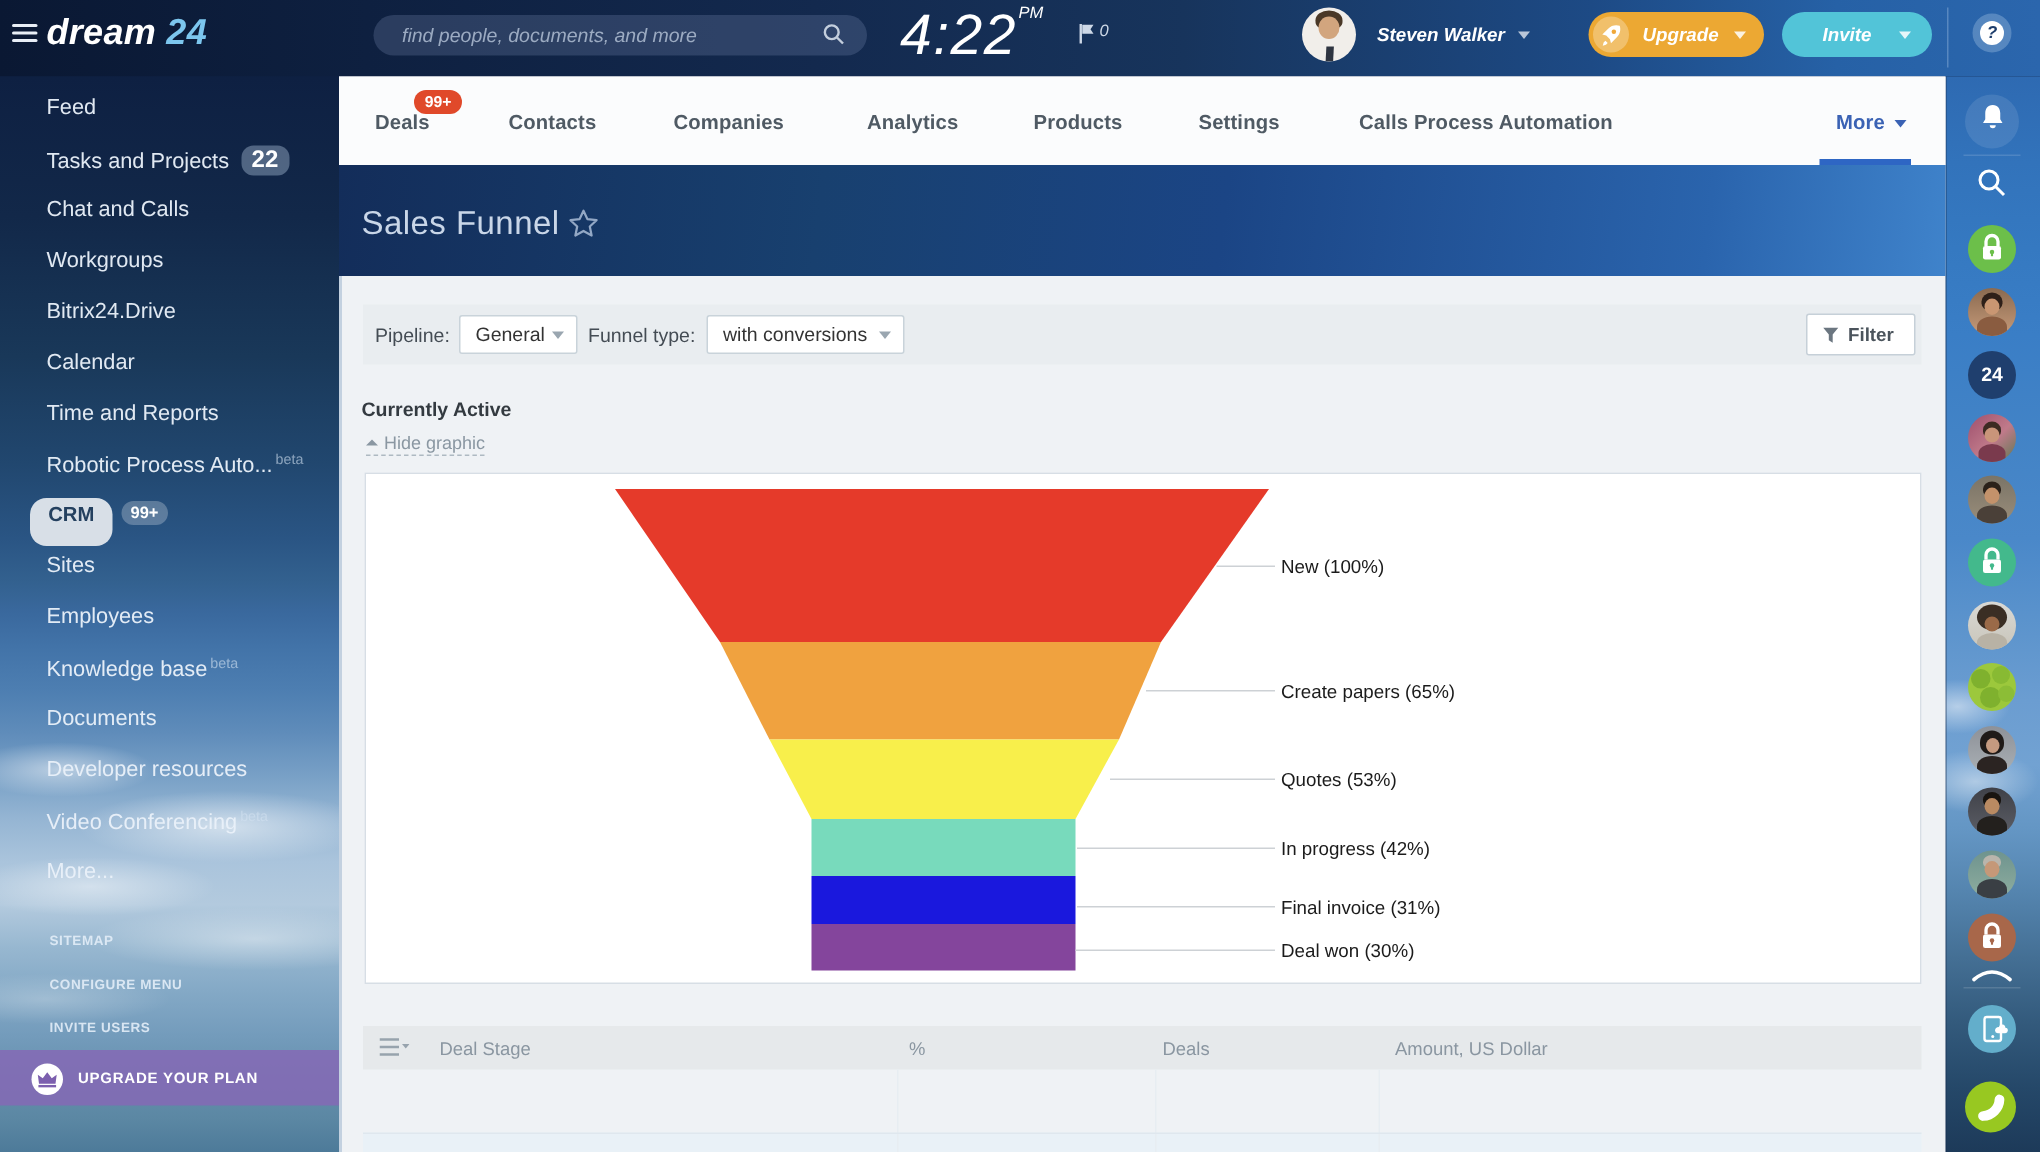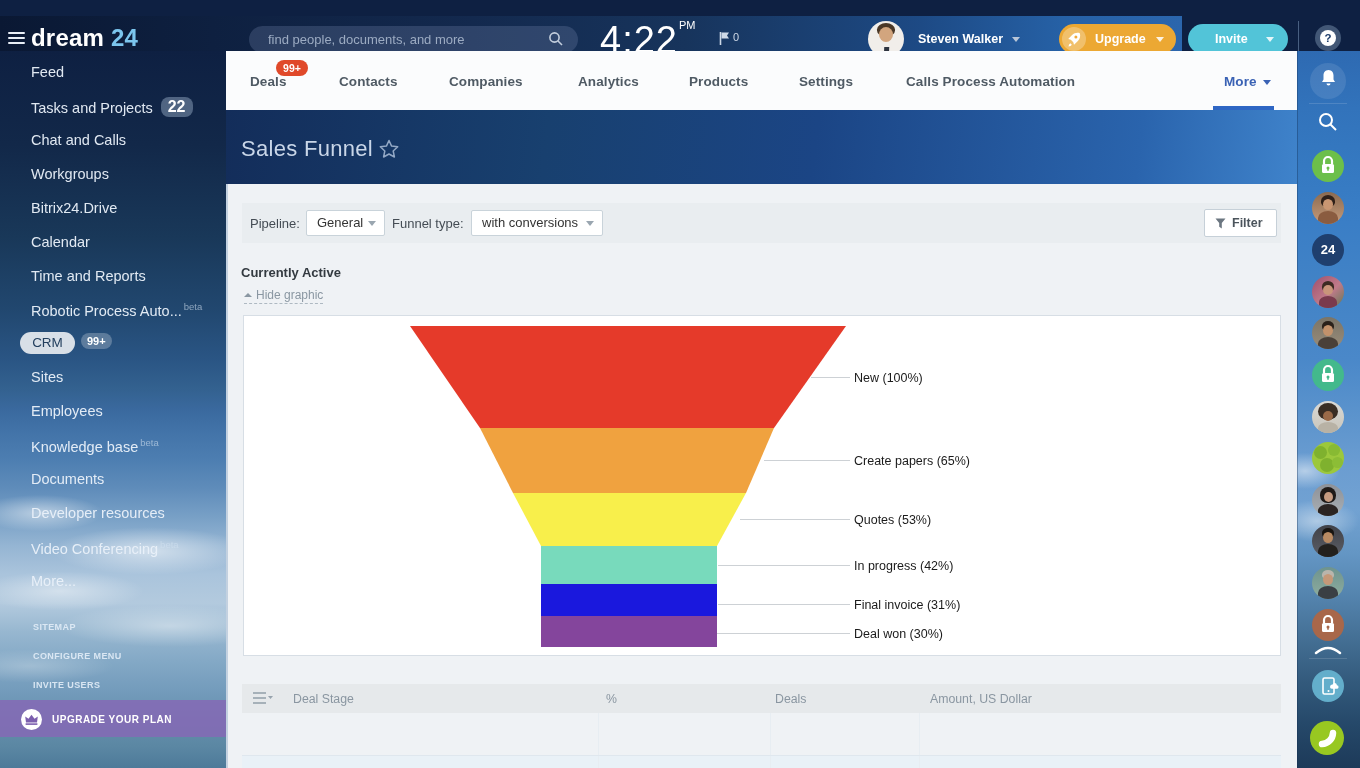--- a/index.html
+++ b/index.html
@@ -1,22 +1,22 @@
 <!DOCTYPE html>
 <html><head>
 <meta charset="utf-8">
 <style>
 * { margin:0; padding:0; box-sizing:border-box; }
 html,body { width:1360px; height:768px; overflow:hidden; }
 body { font-family:"Liberation Sans", sans-serif; position:relative; background:#0e2042; }
 .abs { position:absolute; }
 
 
-#topbar { position:absolute; left:0; top:16px; width:1182px; height:51px;
-  background:linear-gradient(to right,#0a1833 0%,#0e2040 18%,#13294e 40%,#17345c 58%,#1d4a85 78%,#2661a6 90%,#2b66ad 100%); }
+#topbar { position:absolute; left:0; top:0; width:1360px; height:51px;
+  background:linear-gradient(to right,#0a1833 0%,#0e2040 18%,#13294e 40%,#17345c 58%,#1d4a85 78%,#2661a6 90%,#2b66ad 100%);font-style:italic; }
 #burger { position:absolute; left:8px; top:16px; width:17px; height:13px; }
 #burger div { height:2px; background:#e8eef6; margin-bottom:3px; border-radius:1px; }
 #logo { position:absolute; left:31px; top:8px; font-size:24px; font-weight:bold; color:#fff; letter-spacing:0.2px; }
 #logo span { color:#7cc6ee; }
 #searchbox { position:absolute; left:249px; top:10px; width:329px; height:27px; border-radius:14px;
   background:rgba(118,138,175,0.28); }
 #searchbox .ph { position:absolute; left:19px; top:6px; font-size:13px; color:#9cabc2; }
 #searchbox svg { position:absolute; right:14px; top:5px; }
 #clock { position:absolute; left:600px; top:3px; color:#fff; font-weight:300; font-size:38px; letter-spacing:1px; }
 #clock sup { font-size:11px; font-weight:400; letter-spacing:0; position:relative; top:-10px; left:1px; }
@@ -50,22 +50,22 @@
     radial-gradient(120px 28px ellipse at 60px 540px, rgba(255,255,255,0.45), rgba(255,255,255,0) 70%),
     radial-gradient(160px 30px ellipse at 170px 575px, rgba(255,255,255,0.4), rgba(255,255,255,0) 70%),
     radial-gradient(120px 24px ellipse at 30px 615px, rgba(255,255,255,0.25), rgba(255,255,255,0) 70%),
     linear-gradient(to bottom,#0e2042 0%,#122849 13%,#193859 26%,#21476f 36%,#2a5584 43%,#33618f 47%,#3a699e 50%,#4273a8 53%,#4d7eb1 57%,#5f8cba 61%,#78a0c6 65%,#95b5d3 69%,#aac4dc 73%,#b3cade 77%,#97b7d0 81%,#84a9c6 85%,#749cbc 89%,#6690ae 93%,#5b87a3 97%,#4d7a99 100%);
 }
 .mi { position:absolute; left:31px; color:rgba(233,240,249,0.96); font-size:14.5px; white-space:nowrap; }
 .mi sup { font-size:9.5px; color:rgba(210,225,240,0.6); margin-left:2px; }
 .badge22 { display:inline-block; margin-left:8px; background:rgba(170,190,215,0.42); color:#fff; font-size:16px; font-weight:bold;
   border-radius:8px; padding:1px 7px; position:relative; top:-1px; }
 #crmrow { position:absolute; left:20px; top:281px; }
-#crmpill { display:inline-block; width:55px; height:22px; background:#d8dfe7; border-radius:11px; color:#24405f;
-  font-weight:normal; font-size:13.5px; text-align:center; line-height:22px; }
+#crmpill { display:inline-block; width:55px; height:32px; background:#d8dfe7; border-radius:11px; color:#24405f;
+  font-weight:bold; font-size:13.5px; text-align:center; line-height:22px; }
 #crm99 { display:inline-block; margin-left:6px; background:rgba(255,255,255,0.25); color:#fff; font-size:11px; font-weight:bold;
   border-radius:8px; padding:2px 6px; position:relative; top:-2px; }
 .smi { position:absolute; left:33px; color:rgba(225,235,246,0.92); font-size:9px; font-weight:bold; letter-spacing:0.4px; }
 #upgplan { position:absolute; left:0; top:649px; width:226px; height:37px; background:rgba(133,104,181,0.85); }
 #upgplan .cir { position:absolute; left:21px; top:9px; width:21px; height:21px; border-radius:50%; background:#fff; }
 #upgplan .tx { position:absolute; left:52px; top:14px; color:#fff; font-weight:bold; font-size:10px; letter-spacing:0.5px; }
 
 
 #rrail { position:absolute; left:1297px; top:51px; width:63px; height:717px;
   background:

